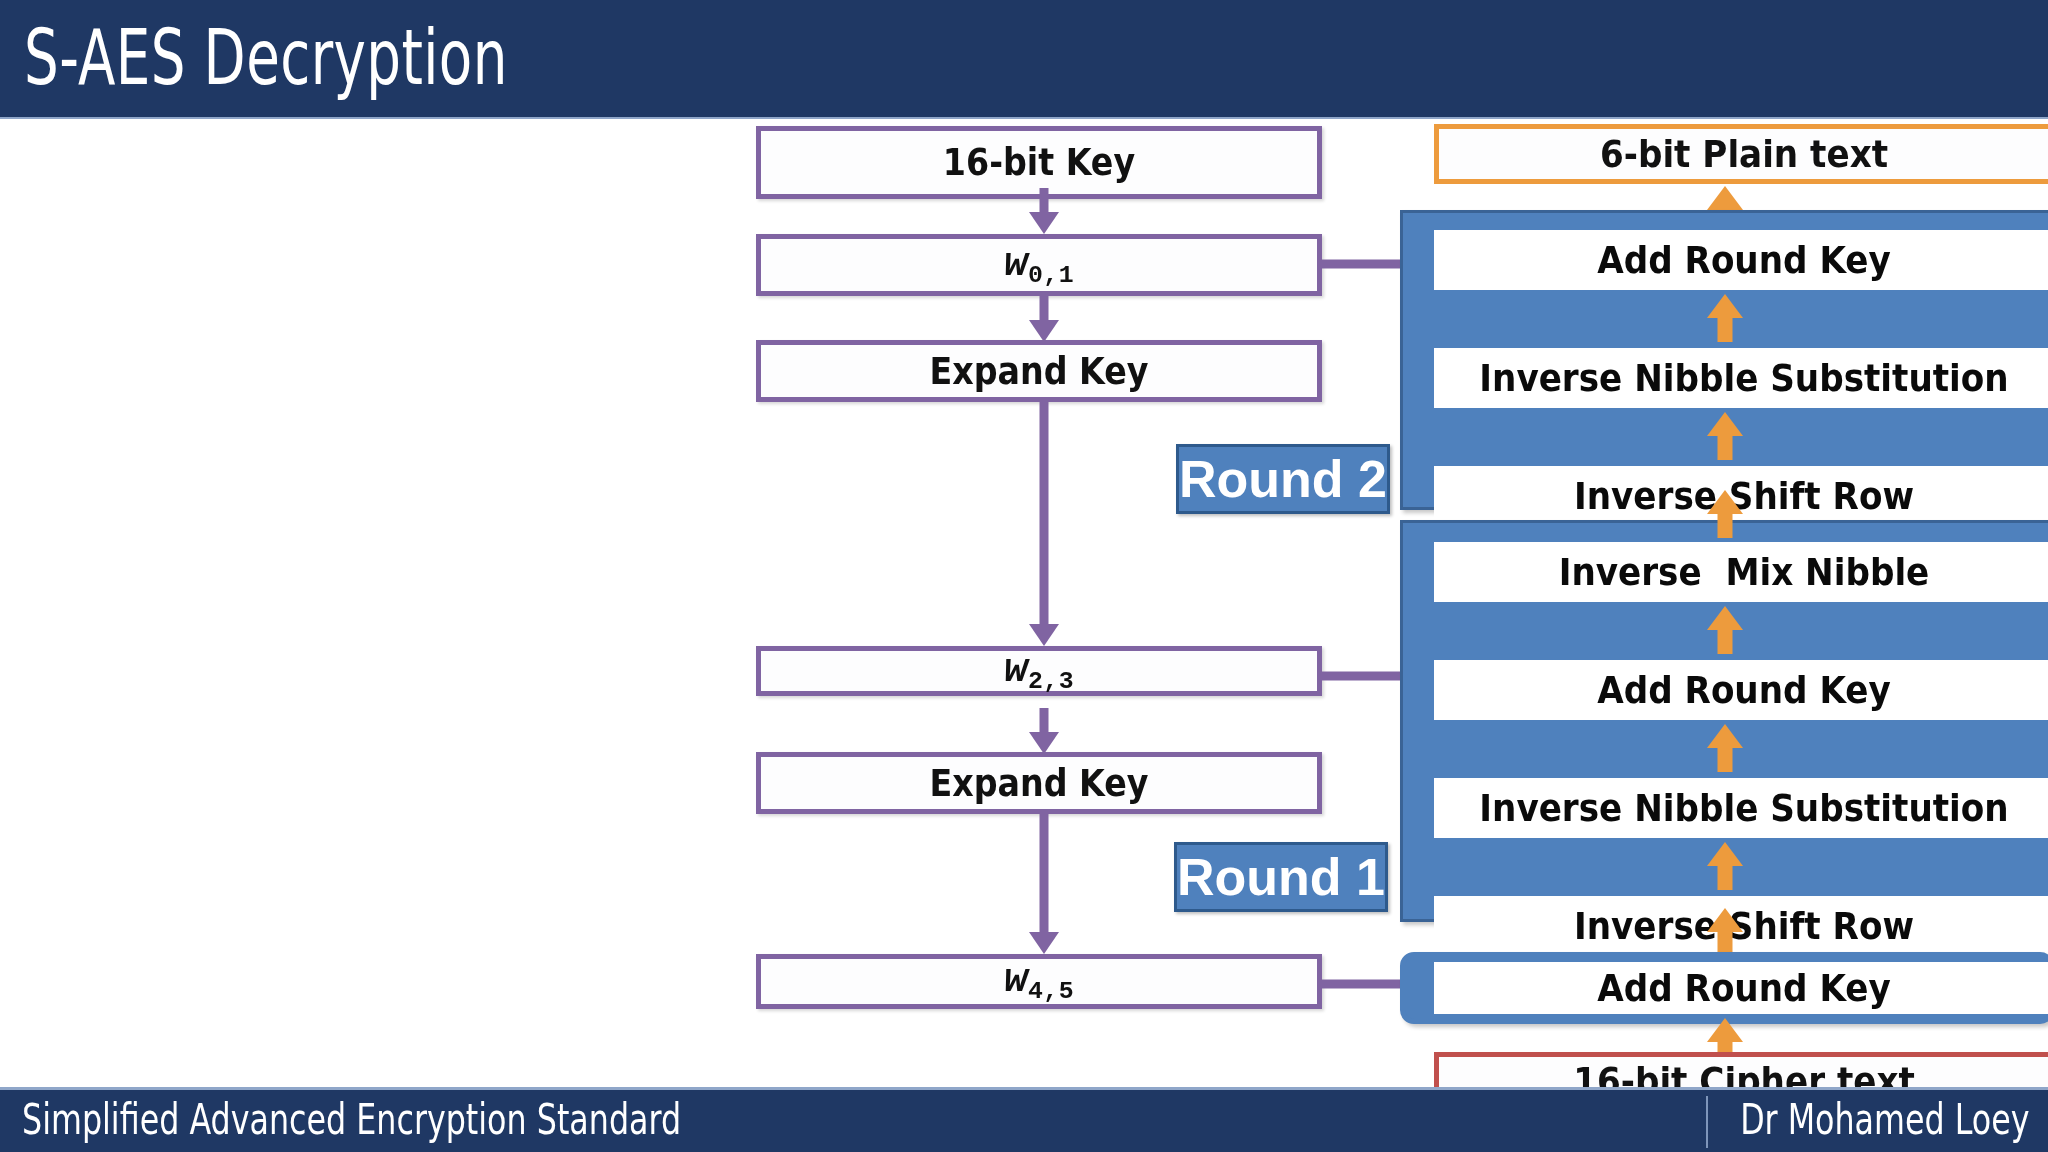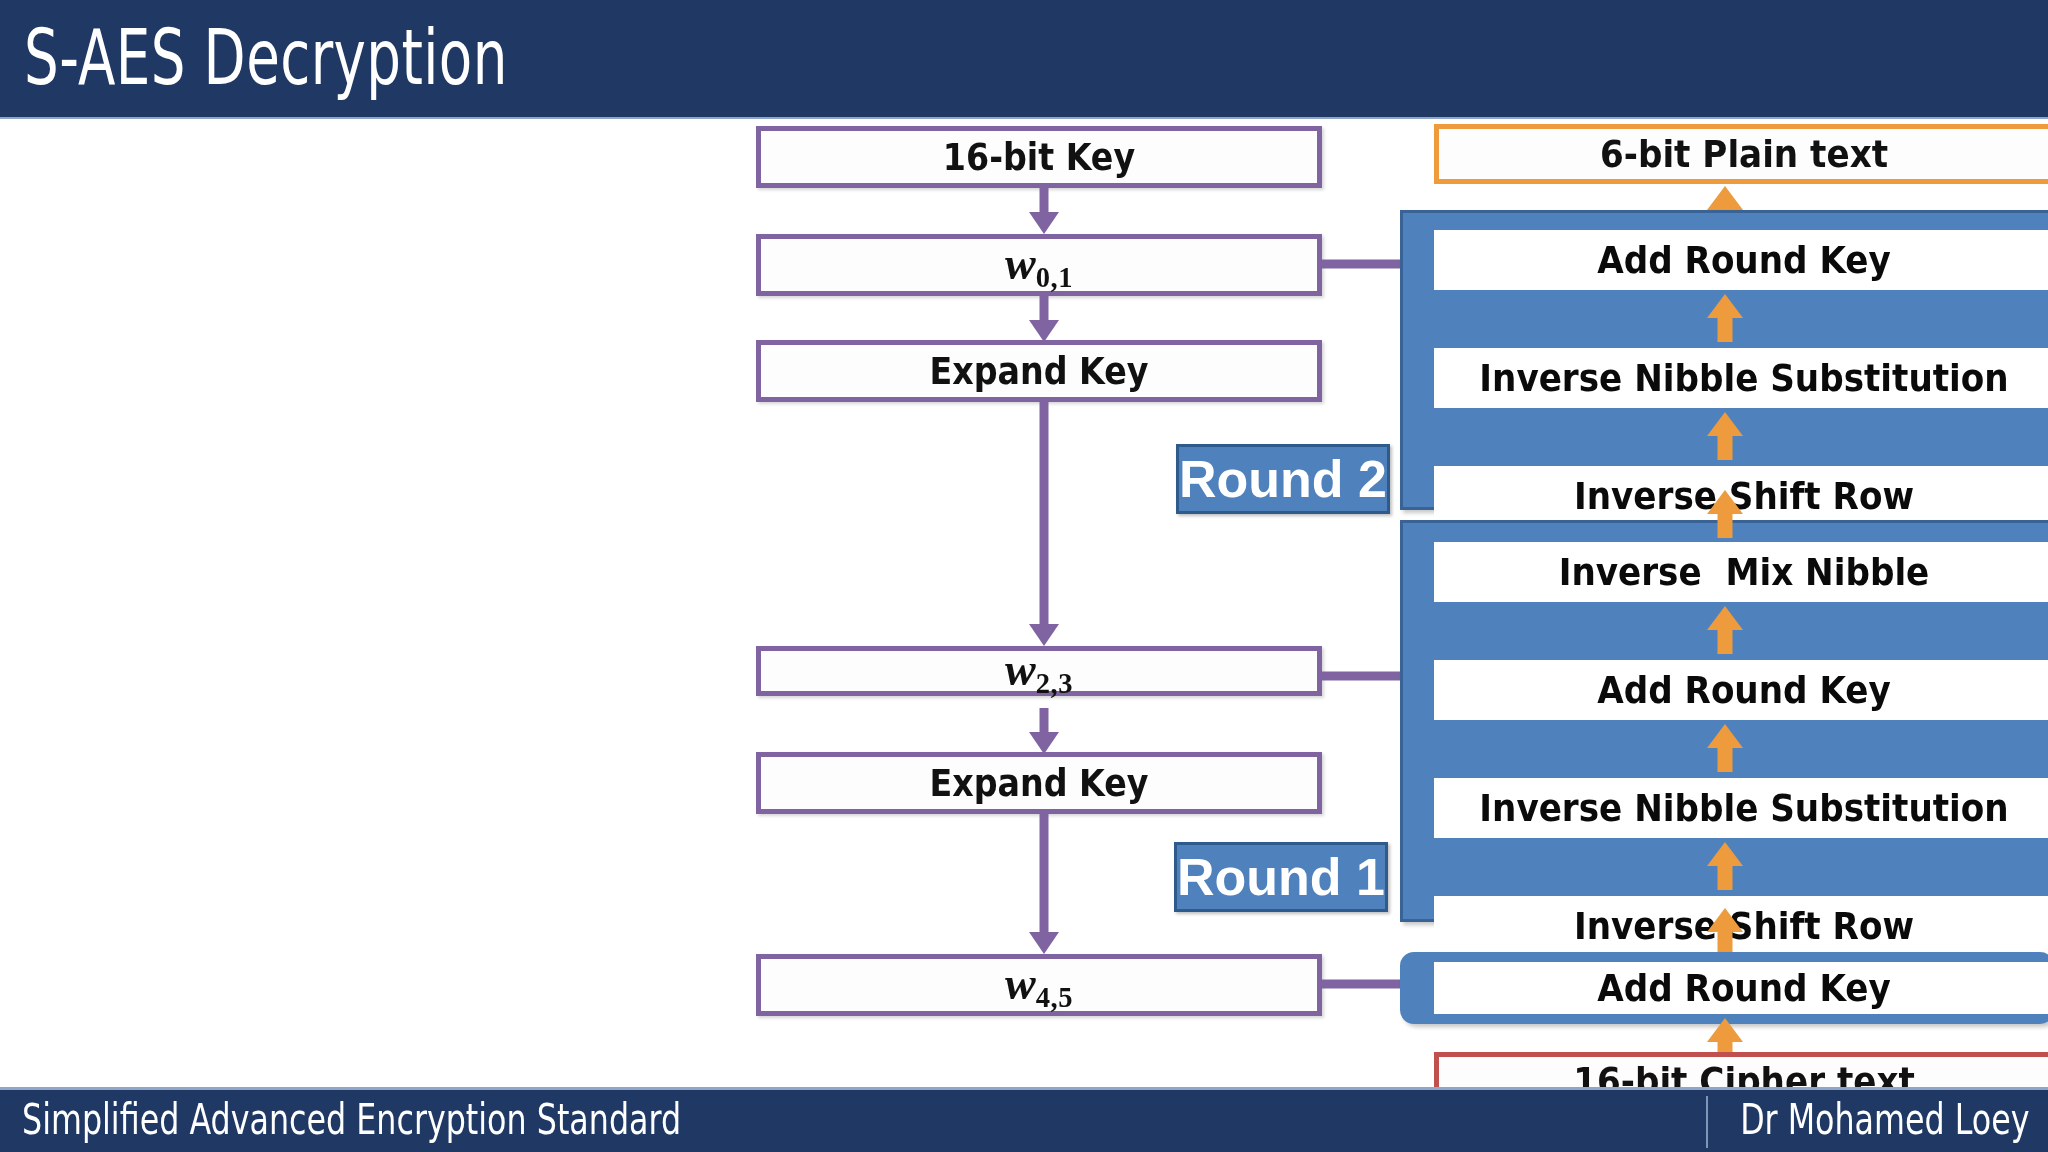--- a/index.html
+++ b/index.html
@@ -61,22 +61,22 @@
     box-sizing:border-box;
     text-align:center;
   }
   .keybox{
     border:5px solid #8064A2;
     font-size:37px;
     box-shadow:2px 2px 3px rgba(0,0,0,.16);
     font-family:"Liberation Sans Narrow","DejaVu Sans Condensed","Liberation Sans",sans-serif;
   }
   .keybox .wlab{
-    font-family:Liberation Serif, serif;
-    font-style:italic;font-weight:bold;font-size:46px;
+    font-family:Liberation Mono, monospace;
+    font-style:italic;font-weight:bold;font-size:40px;
   }
   .keybox .wlab sub{
     font-style:normal;font-weight:bold;font-size:0.62em;
     vertical-align:-0.28em;letter-spacing:.5px;
   }
 
   .plainbox{
     border:5px solid #ED9B3D;
     font-size:38px;
     font-family:"Liberation Sans Narrow","DejaVu Sans Condensed","Liberation Sans",sans-serif;
@@ -161,21 +161,21 @@
 </style>
 </head>
 <body>
 
 <div class="slide">
 
   <div class="titlebar">
     <div class="title">S-AES Decryption</div>
   </div>
 
-  <div class="box keybox" style="left:756px;top:126px;width:566px;height:62px;">
+  <div class="box keybox" style="left:756px;top:126px;width:566px;height:73px;">
     <span>16-bit Key</span>
   </div>
 
   <div class="varrow-down" style="left:1029px;top:188px;width:30px;height:46px;">
     <div class="stem" style="height:26px;"></div>
     <div class="head"></div>
   </div>
 
   <div class="box keybox" style="left:756px;top:234px;width:566px;height:62px;">
     <span class="wlab">
@@ -210,21 +210,21 @@
 
   <div class="box keybox" style="left:756px;top:752px;width:566px;height:62px;">
     <span>Expand Key</span>
   </div>
 
   <div class="varrow-down" style="left:1029px;top:814px;width:30px;height:140px;">
     <div class="stem" style="height:118px;"></div>
     <div class="head"></div>
   </div>
 
-  <div class="box keybox" style="left:756px;top:954px;width:566px;height:62px;text-align:right;">
+  <div class="box keybox" style="left:756px;top:954px;width:566px;height:55px;text-align:right;">
     <span class="wlab">
       <span>w</span><sub>4,5</sub>
     </span>
   </div>
 
   <div class="harrow-right" style="left:1322px;top:246px;width:226px;height:36px;">
     <div class="stem" style="width:204px;"></div>
     <div class="head"></div>
   </div>
 

